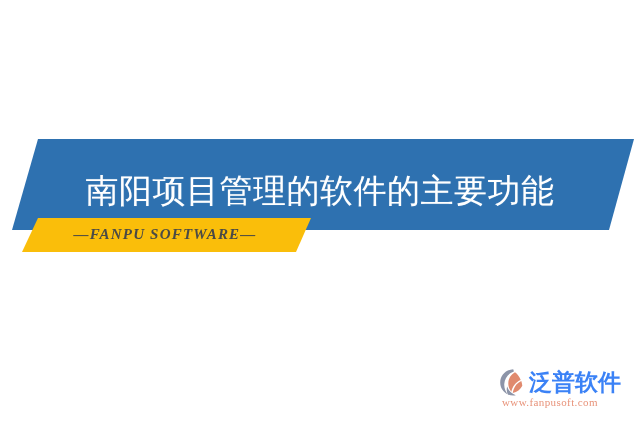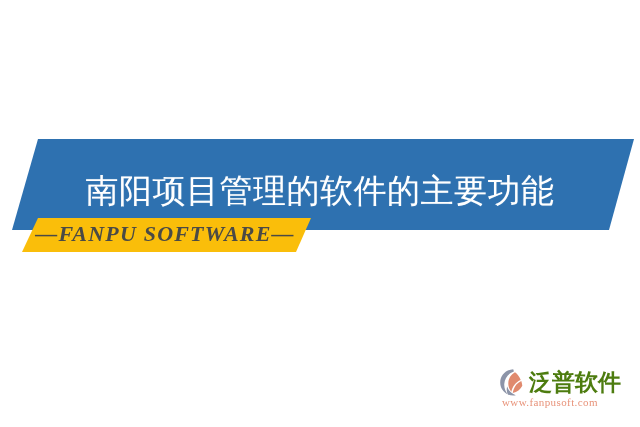--- a/index.html
+++ b/index.html
@@ -75,21 +75,21 @@
     height: 32px;
     display: flex;
     align-items: center;
     justify-content: center;
     pointer-events: none;
   }
   .subtitle-text {
     font-family: "Liberation Serif", "DejaVu Serif", serif;
     font-style: italic;
     font-weight: bold;
-    font-size: 22px;
+    font-size: 15px;
     line-height: 1;
     color: #4a4a46;
     letter-spacing: 1.2px;
     white-space: nowrap;
   }
 
   
   .logo {
     position: absolute;
     left: 498px;
@@ -109,21 +109,21 @@
     width: 30px;
     height: 30px;
     display: block;
     flex: 0 0 auto;
   }
   .logo-name {
     font-family: "DejaVu Sans", sans-serif;
     font-size: 23px;
     line-height: 1;
     font-weight: bold;
-    color: #4d7c0f;
+    color: #3b82f6;
     letter-spacing: 0px;
     white-space: nowrap;
     margin-left: 1px;
   }
   .logo-url {
     position: absolute;
     left: 4px;
     top: 31px;
     font-family: "Liberation Serif", "DejaVu Serif", serif;
     font-size: 11px;

